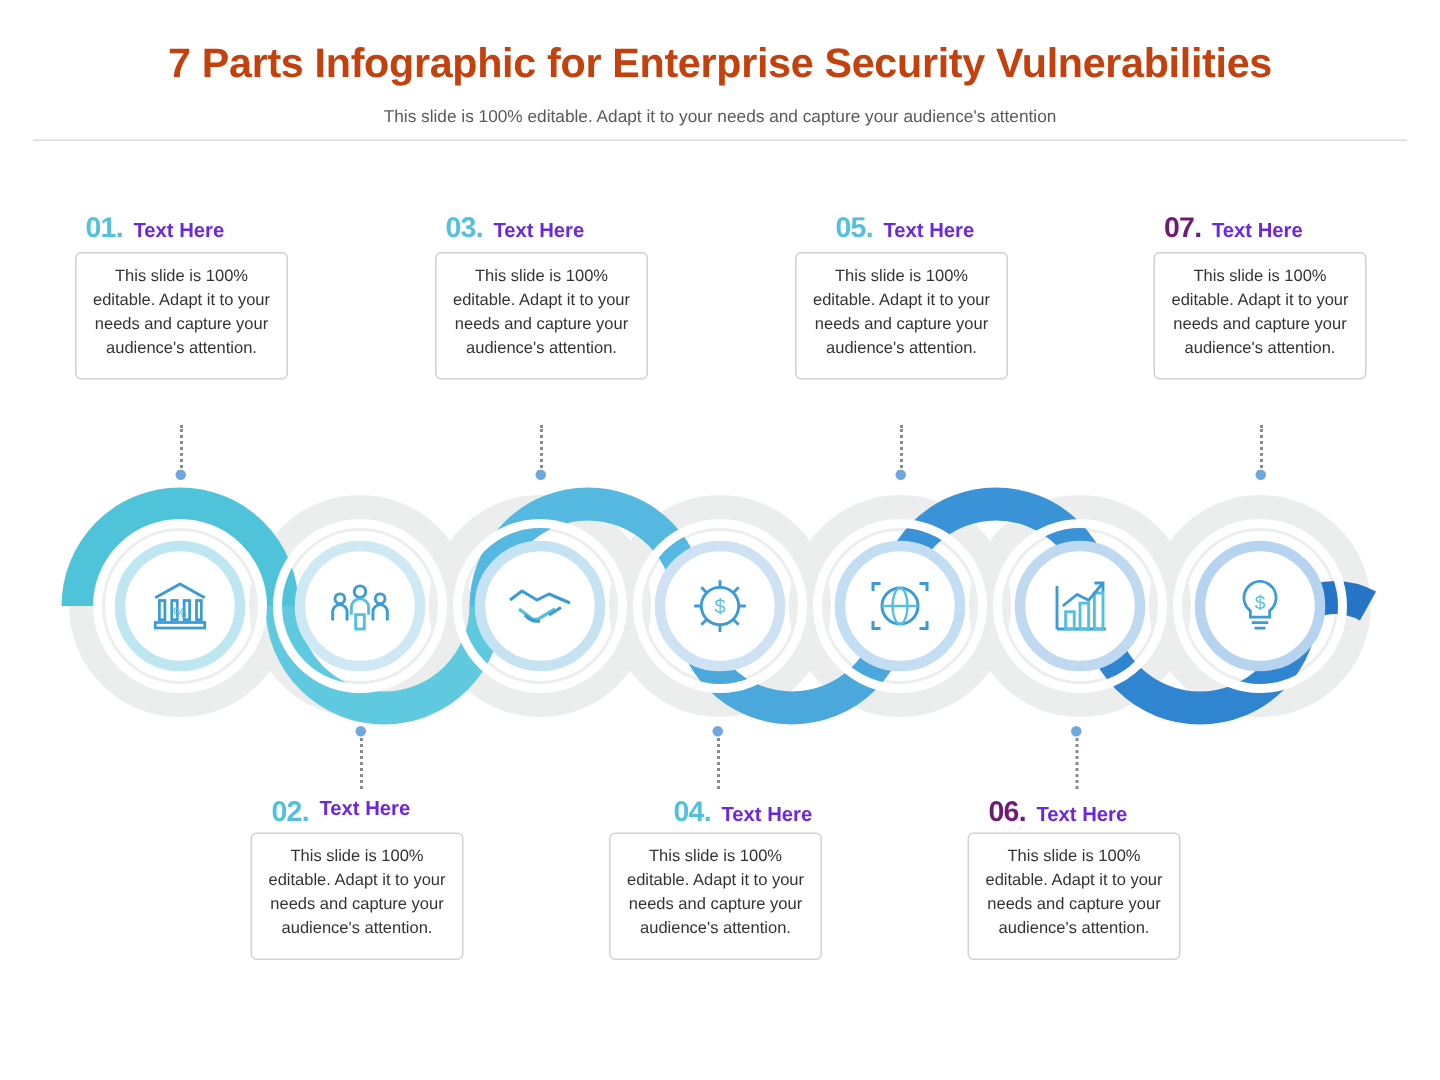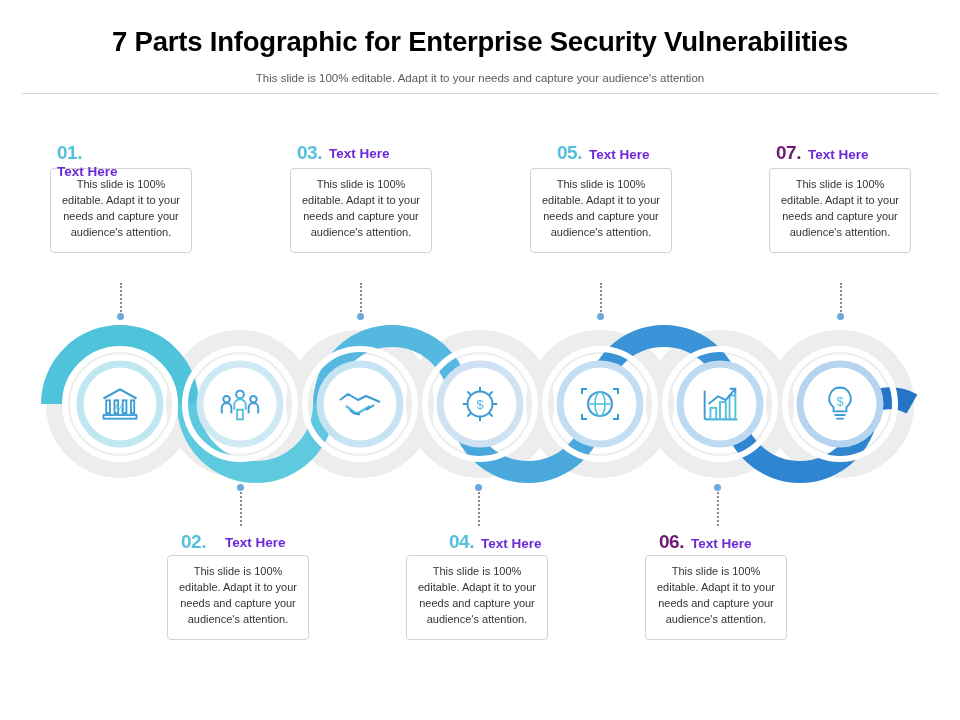--- a/index.html
+++ b/index.html
@@ -16,21 +16,21 @@
     background: #ffffff;
   }
 
   
   .title {
     position: absolute;
     top: 26px; left: 0; width: 960px;
     text-align: center;
     font-size: 27.5px;
     font-weight: bold;
-    color: #000000;
+    color: #c2410c;
     letter-spacing: -0.2px;
   }
   .subtitle {
     position: absolute;
     top: 72px; left: 0; width: 960px;
     text-align: center;
     font-size: 11.5px;
     color: #595959;
   }
   .header-rule {
@@ -258,21 +258,21 @@
 
   <div class="conn" style="left:478px; top:488px; height:38px;"></div>
   <div class="dot" style="left:475px; top:484px;"></div>
 
   <div class="conn" style="left:717px; top:488px; height:38px;"></div>
   <div class="dot" style="left:714px; top:484px;"></div>
 
   <div class="card top" style="left:50px; top:168px;">
     <div class="card-body">This slide is 100% editable. Adapt it to your needs and capture your audience's attention.</div>
   </div>
-  <div style="position:absolute; left:57px; top:142px; display:flex; align-items:baseline;flex-direction:column;">
+  <div style="position:absolute; left:57px; top:142px; display:flex; align-items:baseline;">
     <span class="card-num">01.</span>
     <span class="card-title">Text Here</span>
   </div>
 
   <div class="card top" style="left:290px; top:168px;">
     <div class="card-body">This slide is 100% editable. Adapt it to your needs and capture your audience's attention.</div>
   </div>
   <div style="position:absolute; left:297px; top:142px; display:flex; align-items:center;">
     <span class="card-num">03.</span>
     <span class="card-title">Text Here</span>
@@ -290,21 +290,21 @@
     <div class="card-body">This slide is 100% editable. Adapt it to your needs and capture your audience's attention.</div>
   </div>
   <div style="position:absolute; left:776px; top:142px; display:flex; align-items:baseline;">
     <span class="card-num dark">07.</span>
     <span class="card-title">Text Here</span>
   </div>
 
   <div class="card bottom" style="left:167px; top:555px;">
     <div class="card-body">This slide is 100% editable. Adapt it to your needs and capture your audience's attention.</div>
   </div>
-  <div style="position:absolute; left:181px; top:531px; display:flex; align-items:center;gap:12px;">
+  <div style="position:absolute; left:181px; top:531px; display:flex; align-items:flex-start;">
     <span class="card-num">02.</span>
     <span class="card-title">Text Here</span>
   </div>
 
   <div class="card bottom" style="left:406px; top:555px;">
     <div class="card-body">This slide is 100% editable. Adapt it to your needs and capture your audience's attention.</div>
   </div>
   <div style="position:absolute; left:420px; top:531px; display:flex; align-items:baseline;margin-left:29px;">
     <span class="card-num">04.</span>
     <span class="card-title">Text Here</span>

